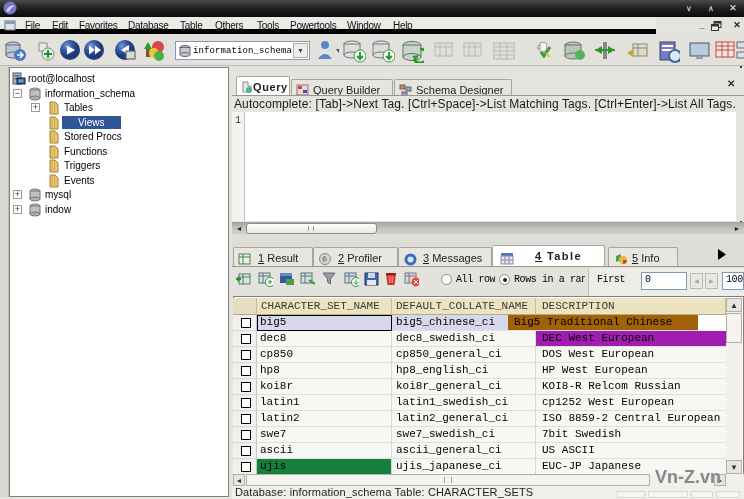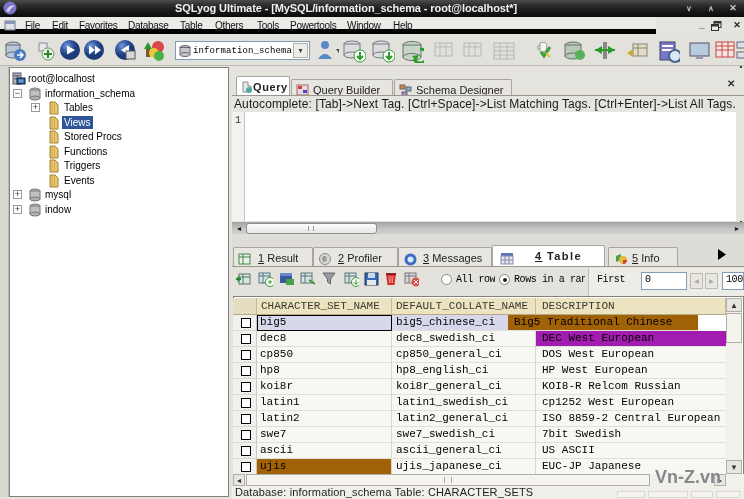--- a/index.html
+++ b/index.html
@@ -76,21 +76,20 @@
   font-family:"Liberation Sans",sans-serif; }
 </style>
 </head>
 <body>
 
 <div class="abs" id="titlebar">
   <svg class="abs" style="left:3px;top:1px" width="14" height="14">
       <circle cx="7" cy="7" r="6.5" fill="#7a74c8"></circle>
       <path d="M3 10 Q7 3 12 5 Q8 6 6 11 Z" fill="#d8d6f0"></path>
     </svg>
-  <div class="title">SQLyog Ultimate - [MySQL/information_schema - root@localhost*]</div>
   <div class="winbtn" style="left:680px;font-size:8px;color:#b8b8b8">∨</div>
   <div class="winbtn" style="left:702px;font-size:8px;color:#b8b8b8">∧</div>
   <div class="winbtn" style="left:724px;font-size:9px;color:#d0d0d0">✕</div>
 </div>
 
 <div class="abs" id="menubar">
   <svg class="abs" style="left:4px;top:2px" width="13" height="13">
       <rect x="1" y="2" width="10" height="9" fill="#dce4ec" stroke="#778"></rect>
       <rect x="1" y="2" width="10" height="3" fill="#8898b8"></rect>
     </svg>
@@ -279,21 +278,21 @@
         <path d="M4 1 L4 13 M6.5 1 L6.5 13" stroke="#d0a850"></path>
       </svg>
     </div>
     <div class="trow" style="left:62px;top:101px;padding:0 2px;">Tables</div>
     <div class="abs" style="left:48px;top:116px;width:14px;height:14px">
       <svg width="12" height="14" style="position:absolute;top:0px">
         <path d="M2 1 L7 1 L10 4 L10 13 L2 13 Z" fill="#e8c870" stroke="#a08030"></path>
         <path d="M4 1 L4 13 M6.5 1 L6.5 13" stroke="#d0a850"></path>
       </svg>
     </div>
-    <div class="trow" style="left:62px;top:116px;background:#2f5596;color:#fff;padding:0 2px;">Views</div>
+    <div class="trow" style="left:62px;top:116px;background:#2f5596;color:#fff;padding:0 16px;">Views</div>
     <div class="abs" style="left:48px;top:130px;width:14px;height:14px">
       <svg width="12" height="14" style="position:absolute;top:0px">
         <path d="M2 1 L7 1 L10 4 L10 13 L2 13 Z" fill="#e8c870" stroke="#a08030"></path>
         <path d="M4 1 L4 13 M6.5 1 L6.5 13" stroke="#d0a850"></path>
       </svg>
     </div>
     <div class="trow" style="left:62px;top:130px;padding:0 2px;">Stored Procs</div>
     <div class="abs" style="left:48px;top:145px;width:14px;height:14px">
       <svg width="12" height="14" style="position:absolute;top:0px">
         <path d="M2 1 L7 1 L10 4 L10 13 L2 13 Z" fill="#e8c870" stroke="#a08030"></path>
@@ -591,21 +590,21 @@
     </div>
     <div class="abs" style="left:392px;top:443px;width:144px;height:16px;background:#f7f7f4;border-bottom:1px solid #e0e0da;border-right:1px solid #d8d8d2">
       <div class="gcell" style="left:4px">ascii_general_ci</div>
     </div>
     <div class="abs" style="left:536px;top:443px;width:190px;height:16px;background:#f7f7f4;border-bottom:1px solid #e0e0da">
       <div class="gcell" style="left:6px">US ASCII</div>
     </div>
     <div class="abs" style="left:233px;top:459px;width:24px;height:16px;background:#f0f0ec;border-bottom:1px solid #d8d8d4;border-right:1px solid #c8c8c4">
       <div class="cb" style="left:8px"></div>
     </div>
-    <div class="abs" style="left:257px;top:459px;width:135px;height:16px;background:#a16207;border-bottom:1px solid #e0e0da;border-right:1px solid #d8d8d2">
+    <div class="abs" style="left:257px;top:459px;width:135px;height:16px;background:#15803d;border-bottom:1px solid #e0e0da;border-right:1px solid #d8d8d2">
       <div class="gcell" style="left:3px">ujis</div>
     </div>
     <div class="abs" style="left:392px;top:459px;width:144px;height:16px;background:#f7f7f4;border-bottom:1px solid #e0e0da;border-right:1px solid #d8d8d2">
       <div class="gcell" style="left:4px">ujis_japanese_ci</div>
     </div>
     <div class="abs" style="left:536px;top:459px;width:190px;height:16px;background:#f7f7f4;border-bottom:1px solid #e0e0da">
       <div class="gcell" style="left:6px">EUC-JP Japanese</div>
     </div>
     <div class="abs sb-track" style="left:726px;top:298px;width:16px;height:176px"></div>
     <div class="sb-btn" style="left:726px;top:298px;width:16px;height:14px;font-size:8px;line-height:13px">▲</div>

